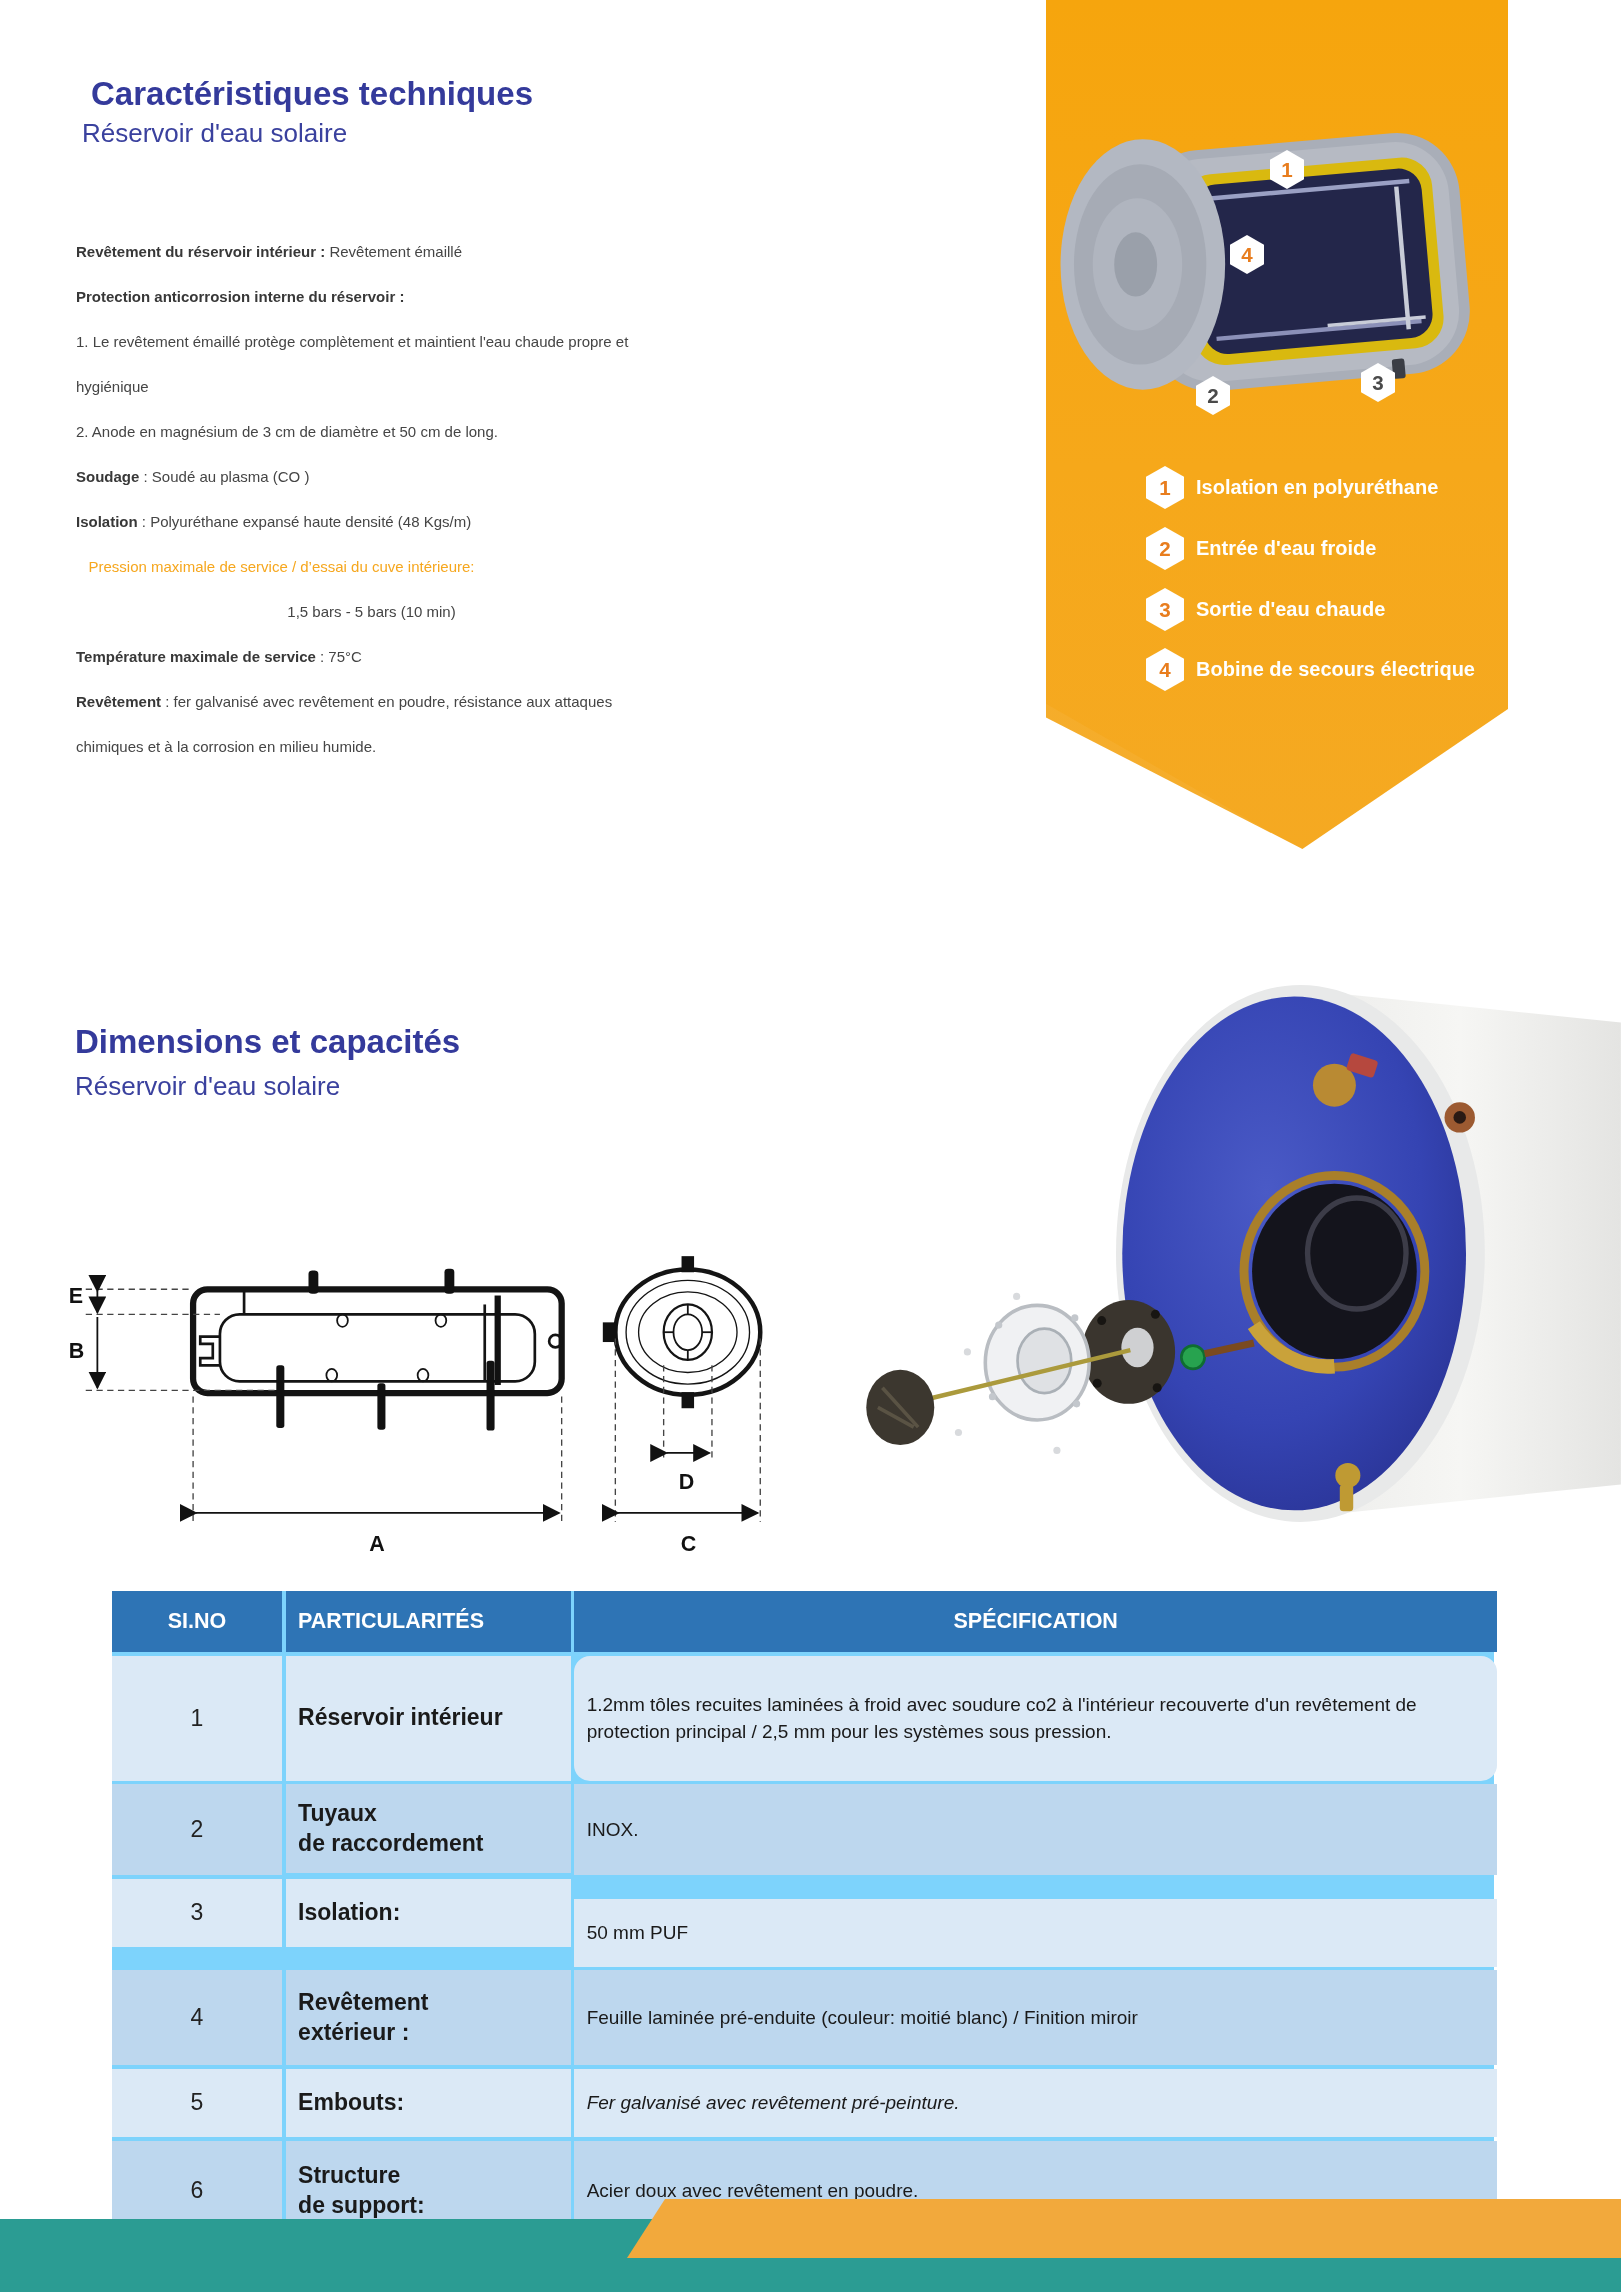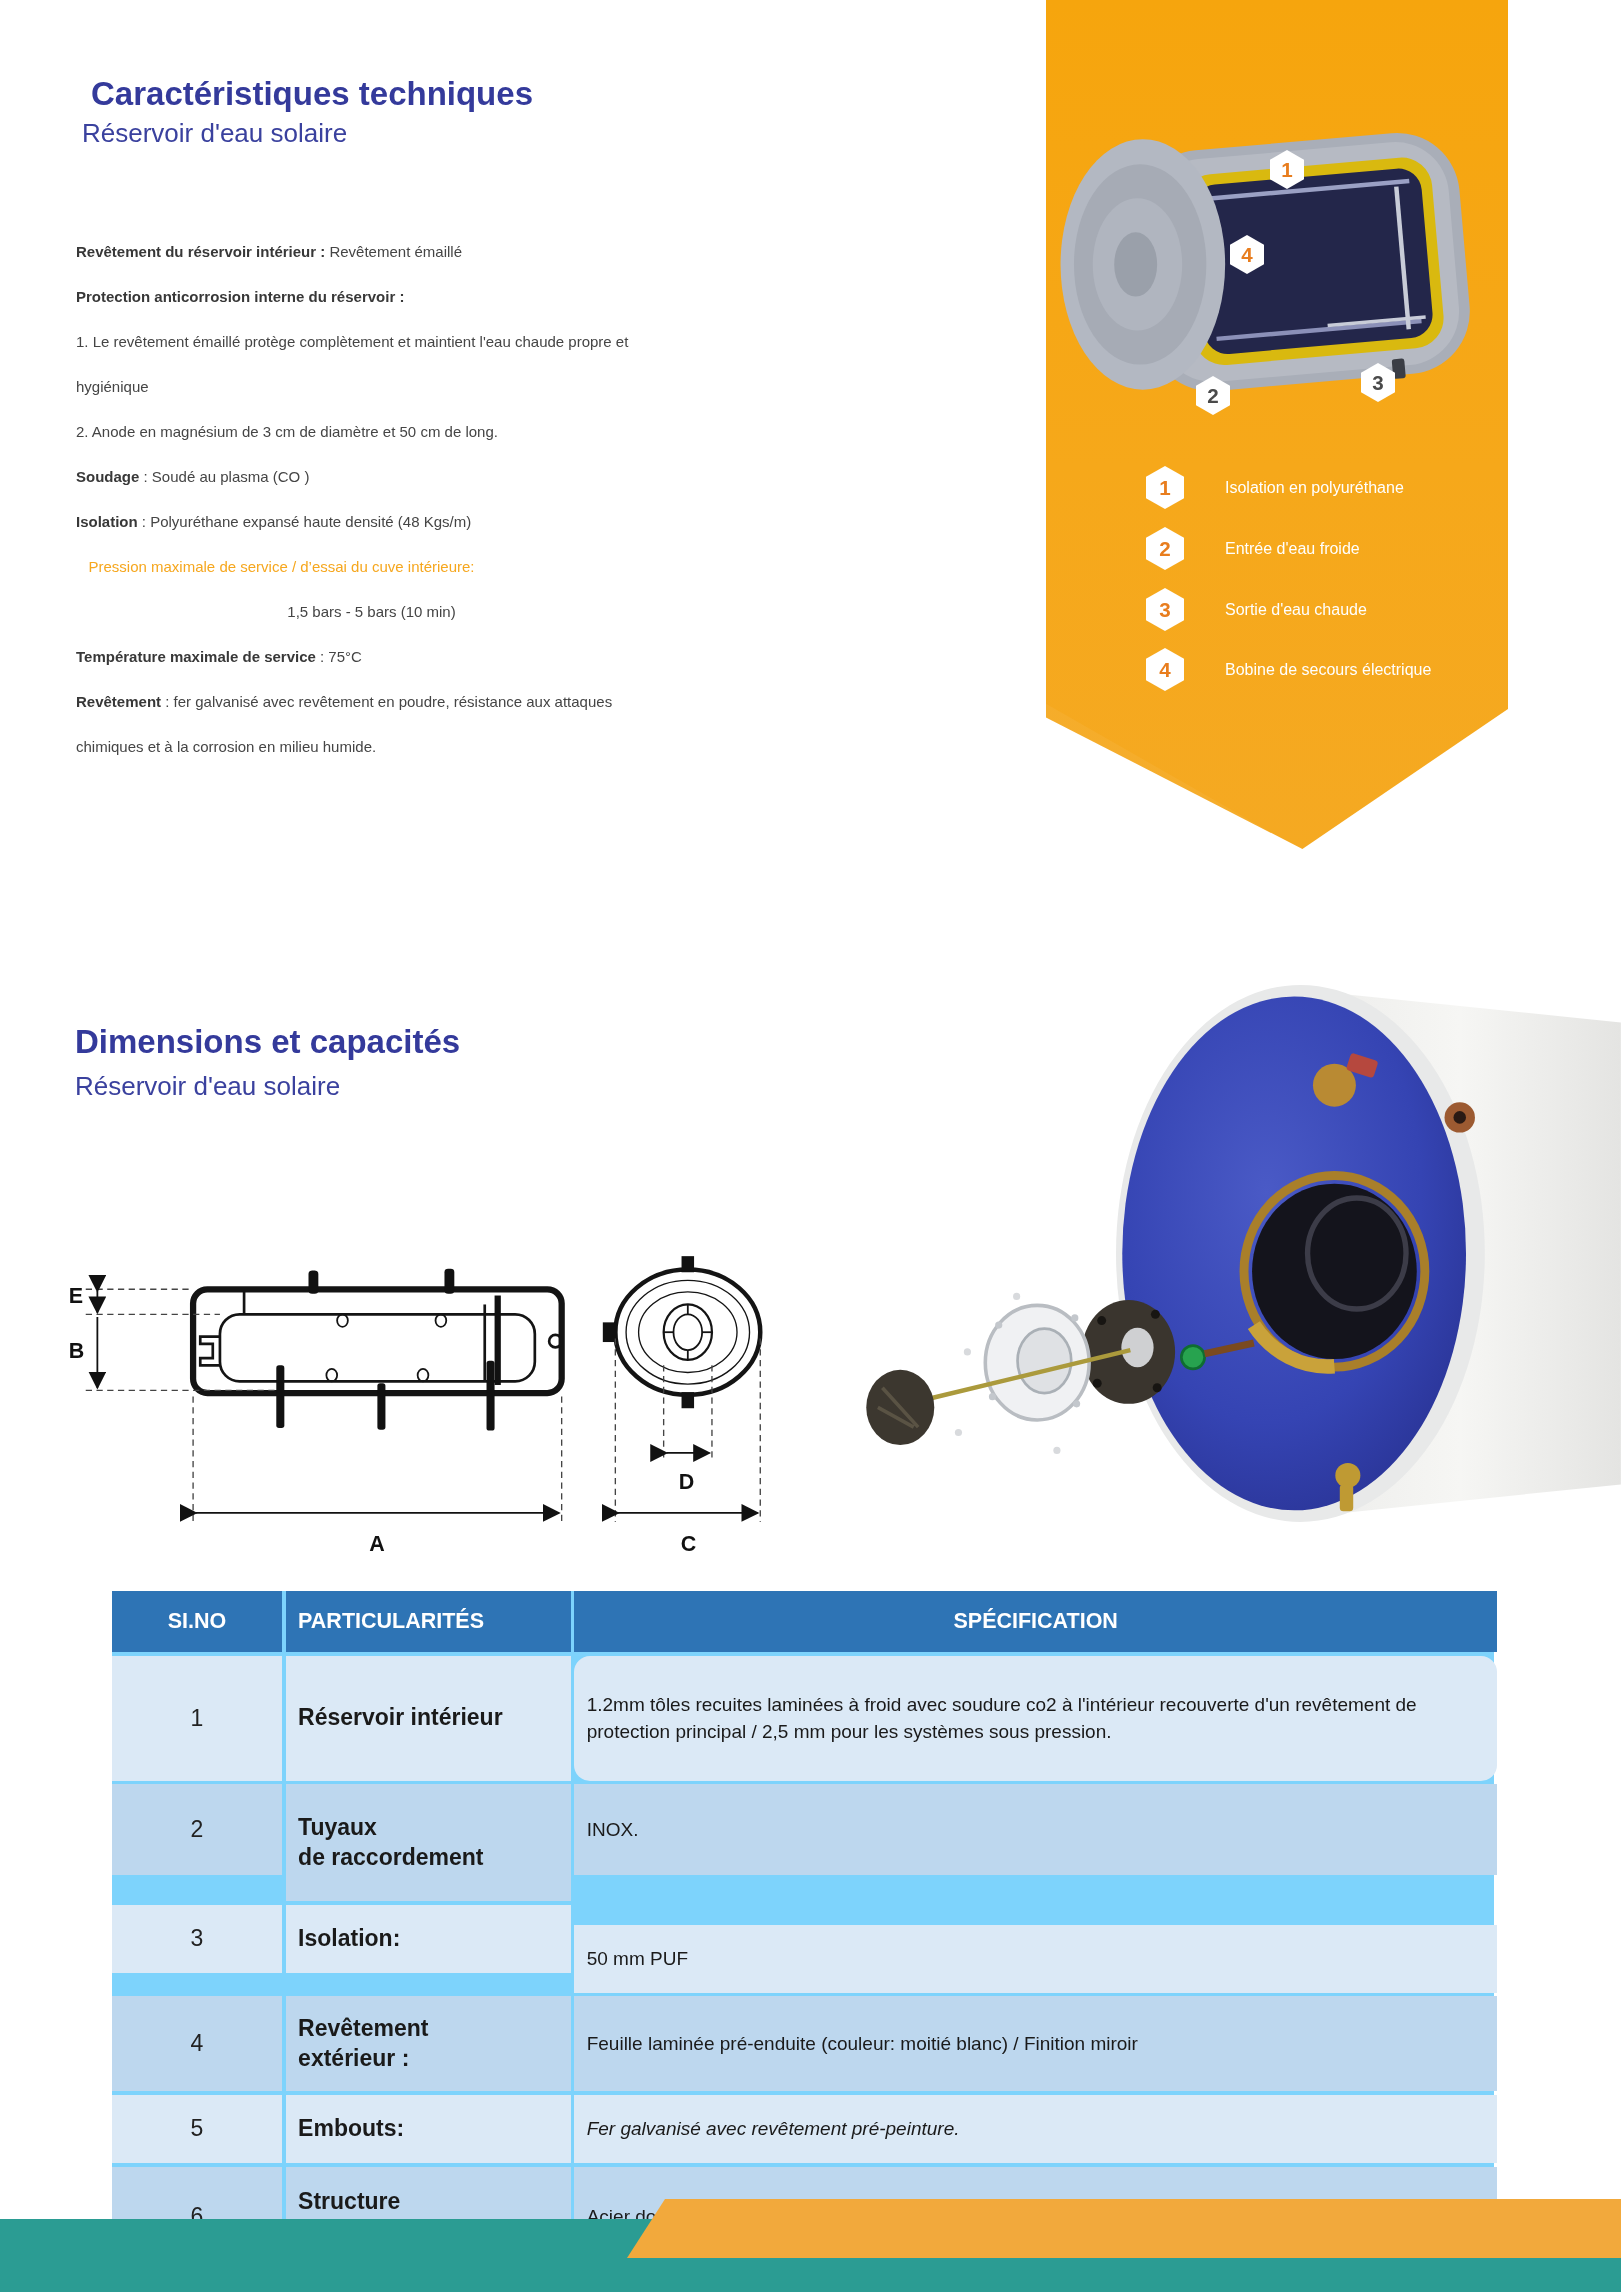--- a/index.html
+++ b/index.html
@@ -32,21 +32,21 @@
 
   .hex{position:absolute;width:34px;height:39px;background:#ffffff;
     clip-path:polygon(50% 0,100% 25%,100% 75%,50% 100%,0 75%,0 25%);
     display:flex;align-items:center;justify-content:center;
     font-weight:bold;font-size:20.6px;color:#e87d1e;
     filter:drop-shadow(0 0.9px 0.9px rgba(0,0,0,0.25));}
   .hex.dark{color:#4a4a4a;}
 
   .legend-row{position:absolute;left:100px;display:flex;align-items:center;height:43px;}
   .legend-row .hex{position:static;width:38px;height:43px;flex:0 0 38px;}
-  .legend-label{margin-left:41px;color:#ffffff;font-weight:normal;font-size:16px;white-space:nowrap;}
+  .legend-label{margin-left:12px;color:#ffffff;font-weight:bold;font-size:20px;white-space:nowrap;}
 
   
   .dim-drawing{position:absolute;left:54px;top:1249px;}
   .dim-drawing text{font-family:"Liberation Sans",sans-serif;font-weight:bold;font-size:24px;fill:#111;}
 
   
   .exploded{position:absolute;left:833px;top:967px;}
 
   
   .spec-table{position:absolute;left:112px;top:1591px;width:1382px;
@@ -250,21 +250,21 @@
   </svg>
 
   <div class="spec-table" id="spec-table">
       <div class="cell head c0">SI.NO</div>
       <div class="cell head c1">PARTICULARITÉS</div>
       <div class="cell head c2">SPÉCIFICATION</div>
       <div class="cell no row-light" style="height: 125px;">1</div>
       <div class="cell part row-light" style="height: 125px;">Réservoir intérieur</div>
       <div class="cell spec row-light" style="height: 125px; border-radius: 16px;">1.2mm tôles recuites laminées à froid avec soudure co2 à l'intérieur recouverte d'un revêtement de protection principal / 2,5 mm pour les systèmes sous pression.</div>
       <div class="cell no row-dark" style="height: 91px;">2</div>
-      <div class="cell part row-dark" style="height: 117px;">Tuyaux
+      <div class="cell part row-dark" style="height: 89px;">Tuyaux
 de raccordement</div>
       <div class="cell spec row-dark" style="height: 91px;">INOX.</div>
       <div class="cell no row-light" style="height: 68px;">3</div>
       <div class="cell part row-light" style="height: 68px;">Isolation:</div>
       <div class="cell spec row-light" style="height: 68px; margin-top: 20px;">50 mm PUF</div>
       <div class="cell no row-dark" style="height: 95px;">4</div>
       <div class="cell part row-dark" style="height: 95px;">Revêtement
 extérieur :</div>
       <div class="cell spec row-dark" style="height: 95px;">Feuille laminée pré-enduite (couleur: moitié blanc) / Finition miroir</div>
       <div class="cell no row-light" style="height: 68px;">5</div>

